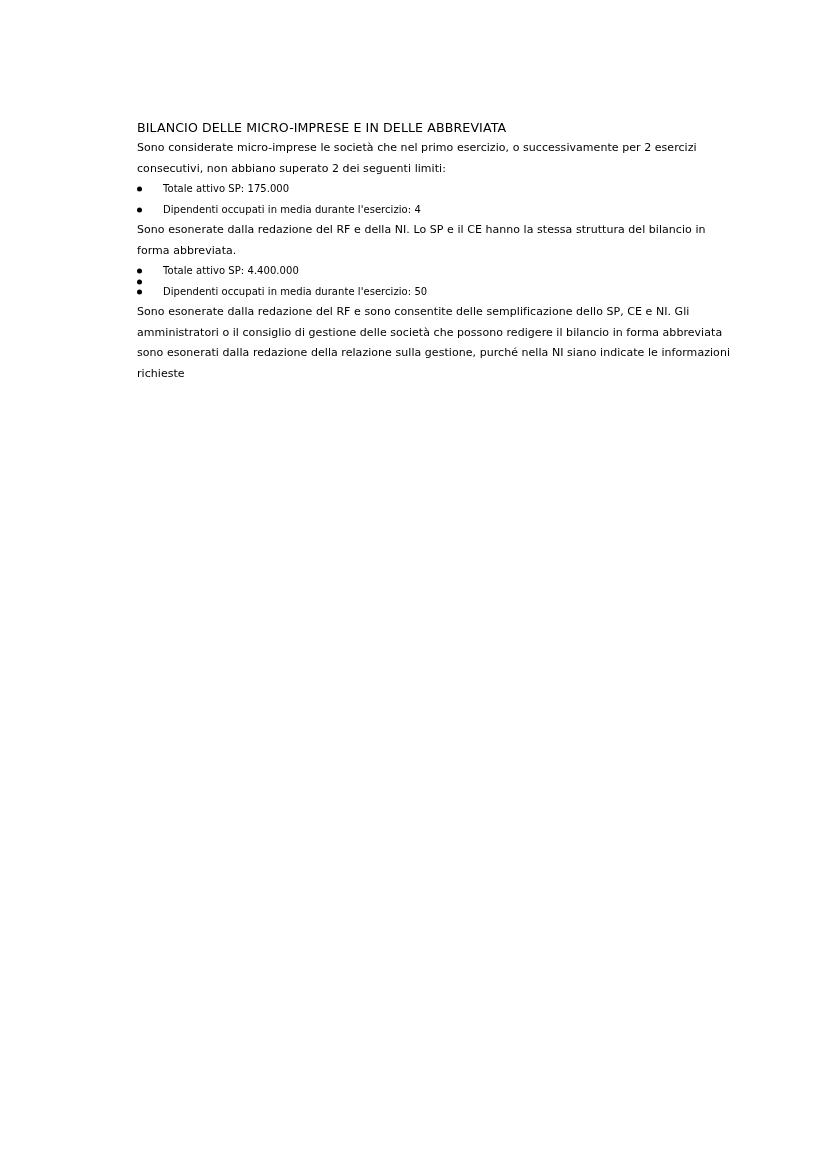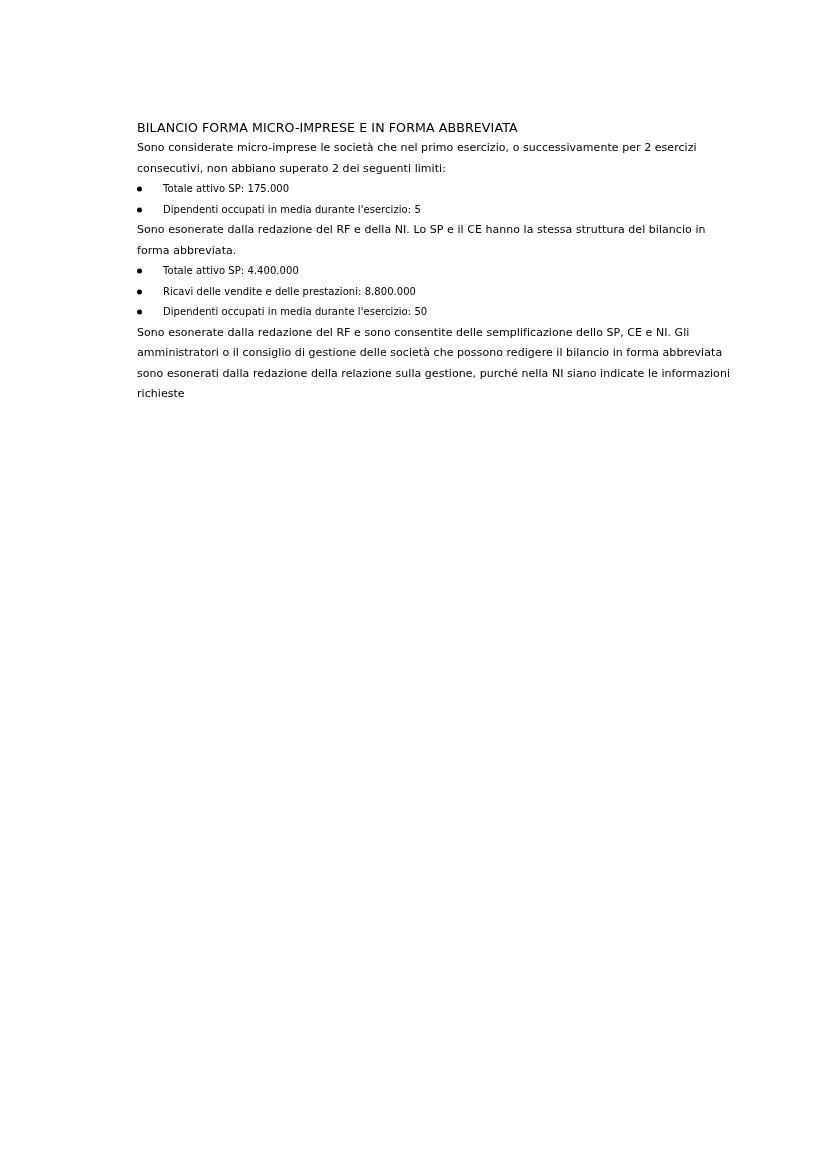--- a/index.html
+++ b/index.html
@@ -65,34 +65,34 @@
     background: #000000;
     display: inline-block;
   }
 </style>
 </head>
 <body>
 
 <div class="page">
   <div class="content">
 
-    <div class="doc-title">BILANCIO FORMA MICRO-IMPRESE E IN FORMA ABBREVIATA</div>
+    <div class="doc-title">BILANCIO DELLE MICRO-IMPRESE E IN DELLE ABBREVIATA</div>
 
     <p class="para">Sono considerate micro-imprese le società che nel primo esercizio, o successivamente per 2 esercizi consecutivi, non abbiano superato 2 dei seguenti limiti:</p>
 
     <ul class="bullets">
       <li><span class="dot"></span><span>Totale attivo SP: 175.000</span></li>
-      <li><span class="dot"></span><span>Dipendenti occupati in media durante l'esercizio: 5</span></li>
+      <li><span class="dot"></span><span>Dipendenti occupati in media durante l'esercizio: 4</span></li>
     </ul>
 
     <p class="para">Sono esonerate dalla redazione del RF e della NI. Lo SP e il CE hanno la stessa struttura del bilancio in forma abbreviata.</p>
 
 
     <ul class="bullets">
       <li><span class="dot"></span><span>Totale attivo SP: 4.400.000</span></li>
-      <li><span class="dot"></span><span>Ricavi delle vendite e delle prestazioni: 8.800.000</span></li>
+      <li><span class="dot"></span></li>
       <li><span class="dot"></span><span>Dipendenti occupati in media durante l'esercizio: 50</span></li>
     </ul>
 
     <p class="para">Sono esonerate dalla redazione del RF e sono consentite delle semplificazione dello SP, CE e NI. Gli amministratori o il consiglio di gestione delle società che possono redigere il bilancio in forma abbreviata sono esonerati dalla redazione della relazione sulla gestione, purché nella NI siano indicate le informazioni richieste</p>
 
   </div>
 </div>
 
 </body></html>

